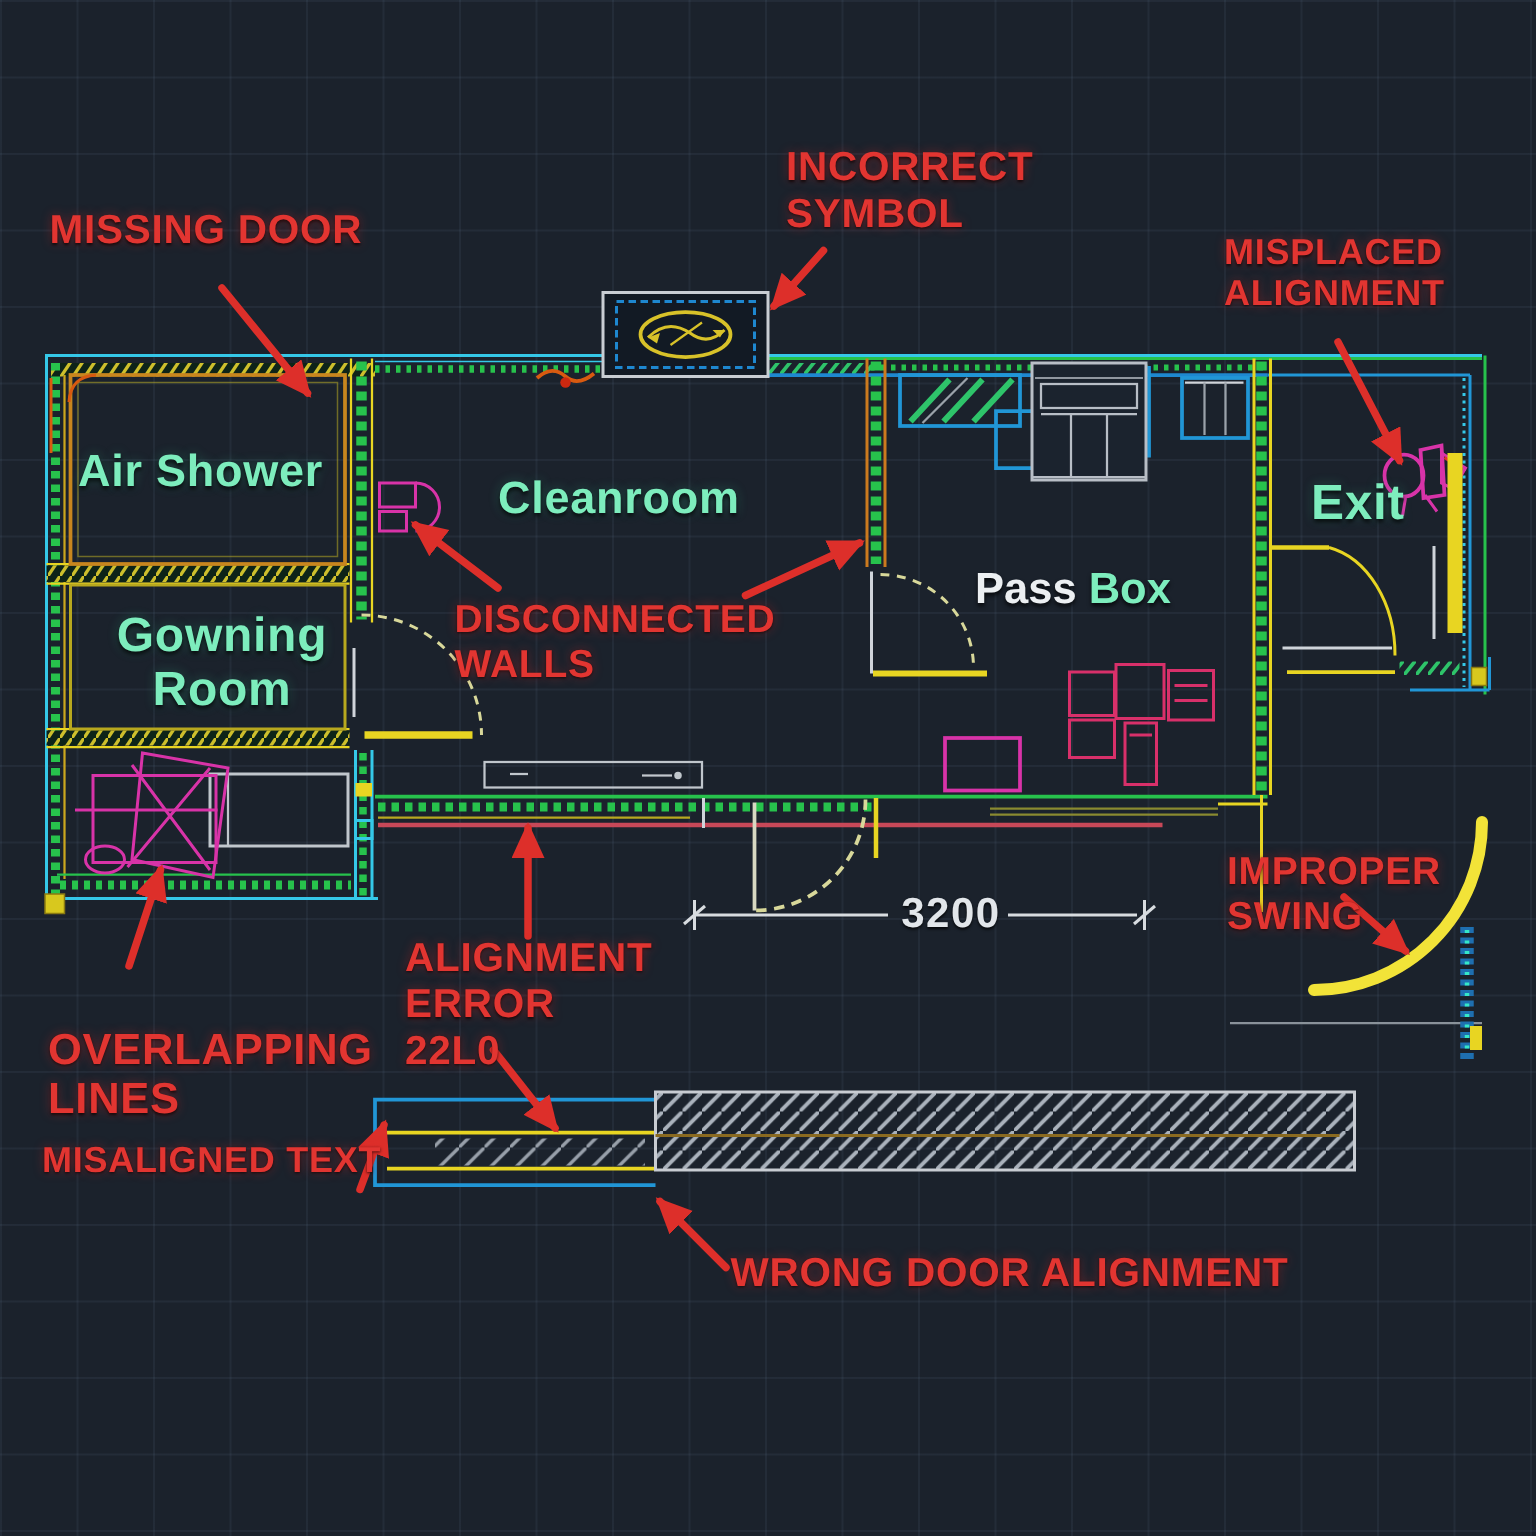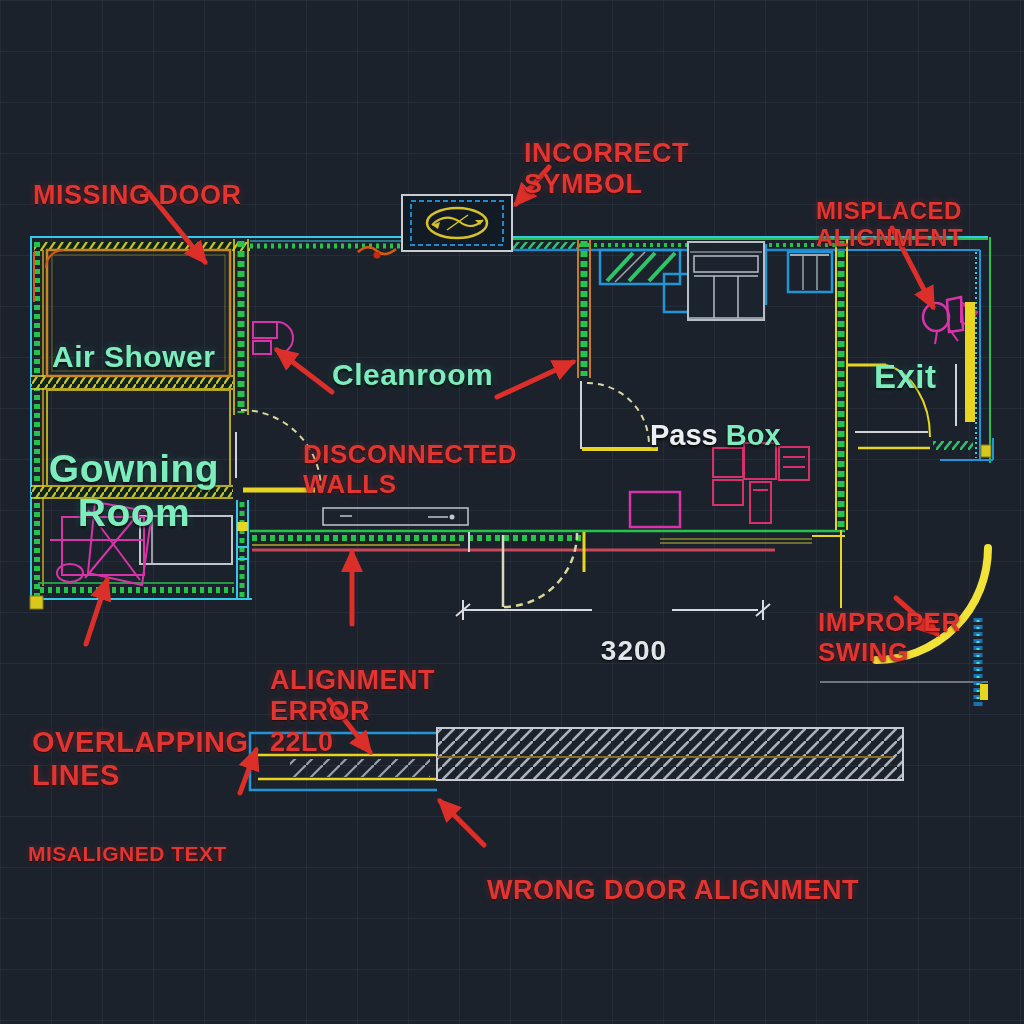--- a/index.html
+++ b/index.html
@@ -6,21 +6,21 @@
   .stage{
     position:relative;width:1024px;height:1024px;overflow:hidden;
     background-color:#1b222c;
     background-image:
       linear-gradient(rgba(110,130,160,.10) 1px, transparent 1px),
       linear-gradient(90deg, rgba(110,130,160,.10) 1px, transparent 1px);
     background-size:51px 51px;
     font-family:"Liberation Sans", sans-serif;
   }
   svg.plan{position:absolute;left:0;top:0;}
-  .lbl{position:absolute;font-weight:bold;line-height:1.14;white-space:nowrap;margin-top:42px;}
+  .lbl{position:absolute;font-weight:bold;line-height:1.14;white-space:nowrap;}
   .lbl-red{color:#e23531;font-size:26px;letter-spacing:.5px;
            text-shadow:0 0 7px rgba(220,40,40,.40),0 1px 2px rgba(0,0,0,.8);}
   .lbl-teal{color:#7dedbd;font-size:30px;letter-spacing:.5px;
             text-shadow:0 2px 3px rgba(0,0,0,.75),0 0 8px rgba(60,220,160,.25);}
   .lbl-dim{color:#e2e6ea;font-size:28px;letter-spacing:1px;
            text-shadow:0 1px 2px rgba(0,0,0,.8);}
   .lbl-white{color:#eceff2;}
   .center{text-align:center;}
 </style>
 </head>
@@ -269,21 +269,21 @@
     <line x1="352" y1="624" x2="352" y2="552" marker-end="url(#arr)"></line>
     <line x1="329" y1="700" x2="370" y2="752" marker-end="url(#arr)"></line>
     <line x1="240" y1="793" x2="256" y2="750" marker-end="url(#arr)"></line>
     <line x1="484" y1="845" x2="440" y2="801" marker-end="url(#arr)"></line>
     <line x1="896" y1="598" x2="937" y2="634" marker-end="url(#arr)"></line>
   </g>
 </svg>
 
 <div class="lbl lbl-teal" style="left:52px;top:298px">Air Shower</div>
 <div class="lbl lbl-teal" style="left:332px;top:316px">Cleanroom</div>
-<div class="lbl lbl-teal center" style="left:39px;top:405px;width:190px;font-size:39px">
+<div class="lbl lbl-teal center" style="left:53px;top:405px;width:190px;font-size:32px">
   <div>Gowning</div>
   <div>Room</div>
 </div>
 <div class="lbl" style="left:650px;top:377px;font-size:29px">
   <span class="lbl-white" style="text-shadow:0 2px 3px rgba(0,0,0,.75)">Pass</span>
   <span style="color:#7dedbd;text-shadow:0 2px 3px rgba(0,0,0,.75)">Box</span>
 </div>
 <div class="lbl lbl-teal" style="left:874px;top:316px;font-size:33px">Exit</div>
 
 <div class="lbl lbl-dim center" style="left:596px;top:593px;width:76px">3200</div>
@@ -309,21 +309,21 @@
   <div>OVERLAPPING</div>
   <div>LINES</div>
 </div>
 
 <div class="lbl lbl-red" style="left:270px;top:623px;font-size:27px">
   <div>ALIGNMENT</div>
   <div>ERROR</div>
   <div>22L0</div>
 </div>
 
-<div class="lbl lbl-red" style="left:28px;top:800px;font-size:21px">MISALIGNED TEXT</div>
+<div class="lbl lbl-red" style="left:28px;top:760px;font-size:24px">MISALIGNED TEXT</div>
 
 <div class="lbl lbl-red" style="left:487px;top:833px;font-size:27px">WRONG DOOR ALIGNMENT</div>
 
 <div class="lbl lbl-red" style="left:818px;top:566px;font-size:26px">
   <div>IMPROPER</div>
   <div>SWING</div>
 </div>
 
 </div>
 

